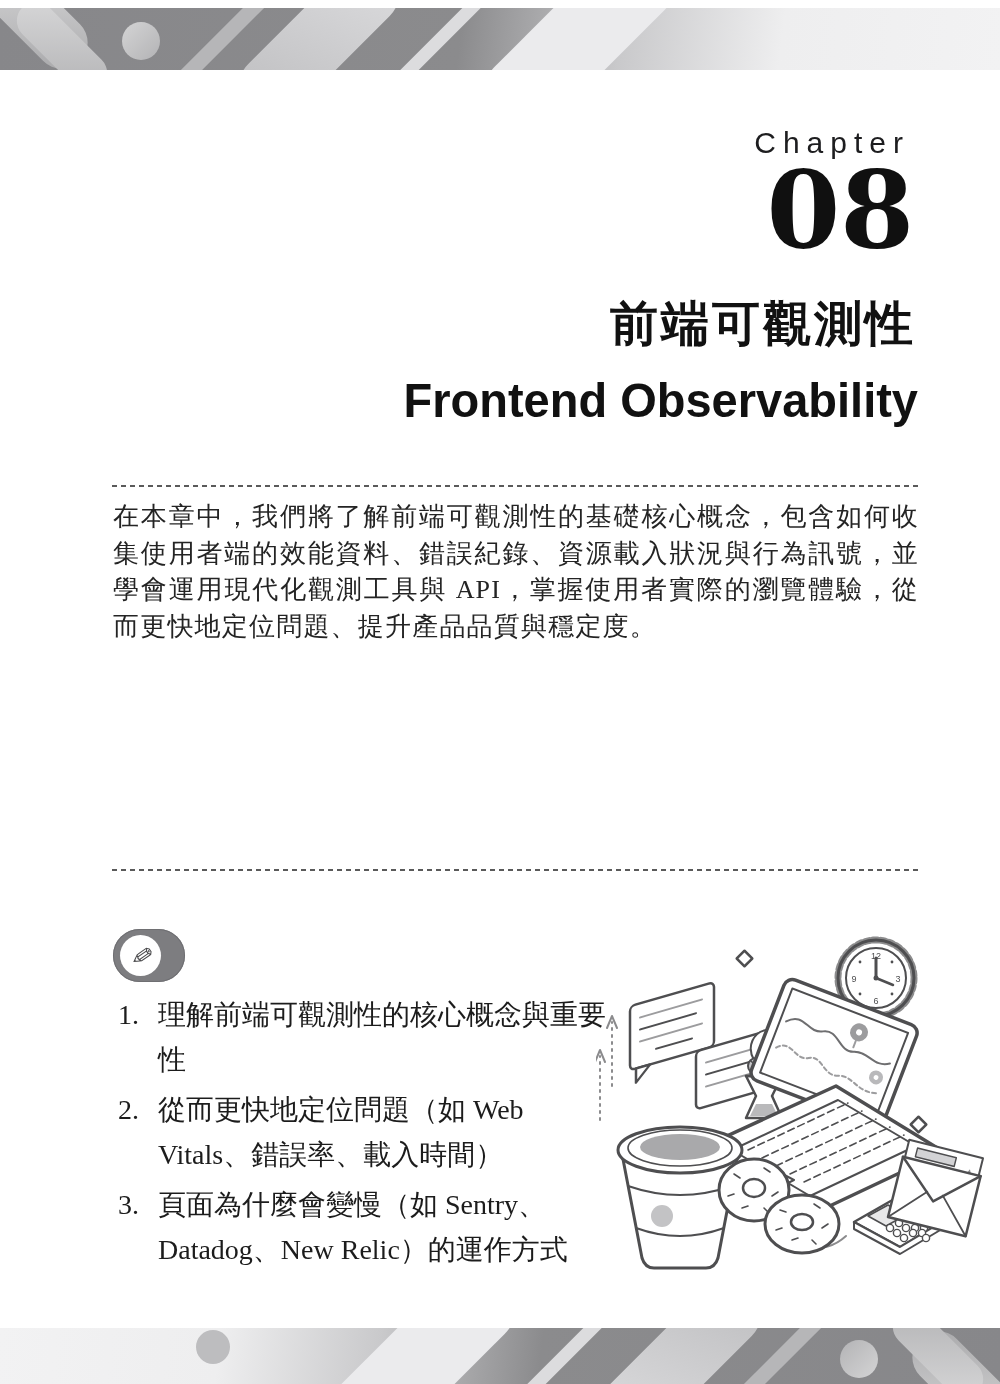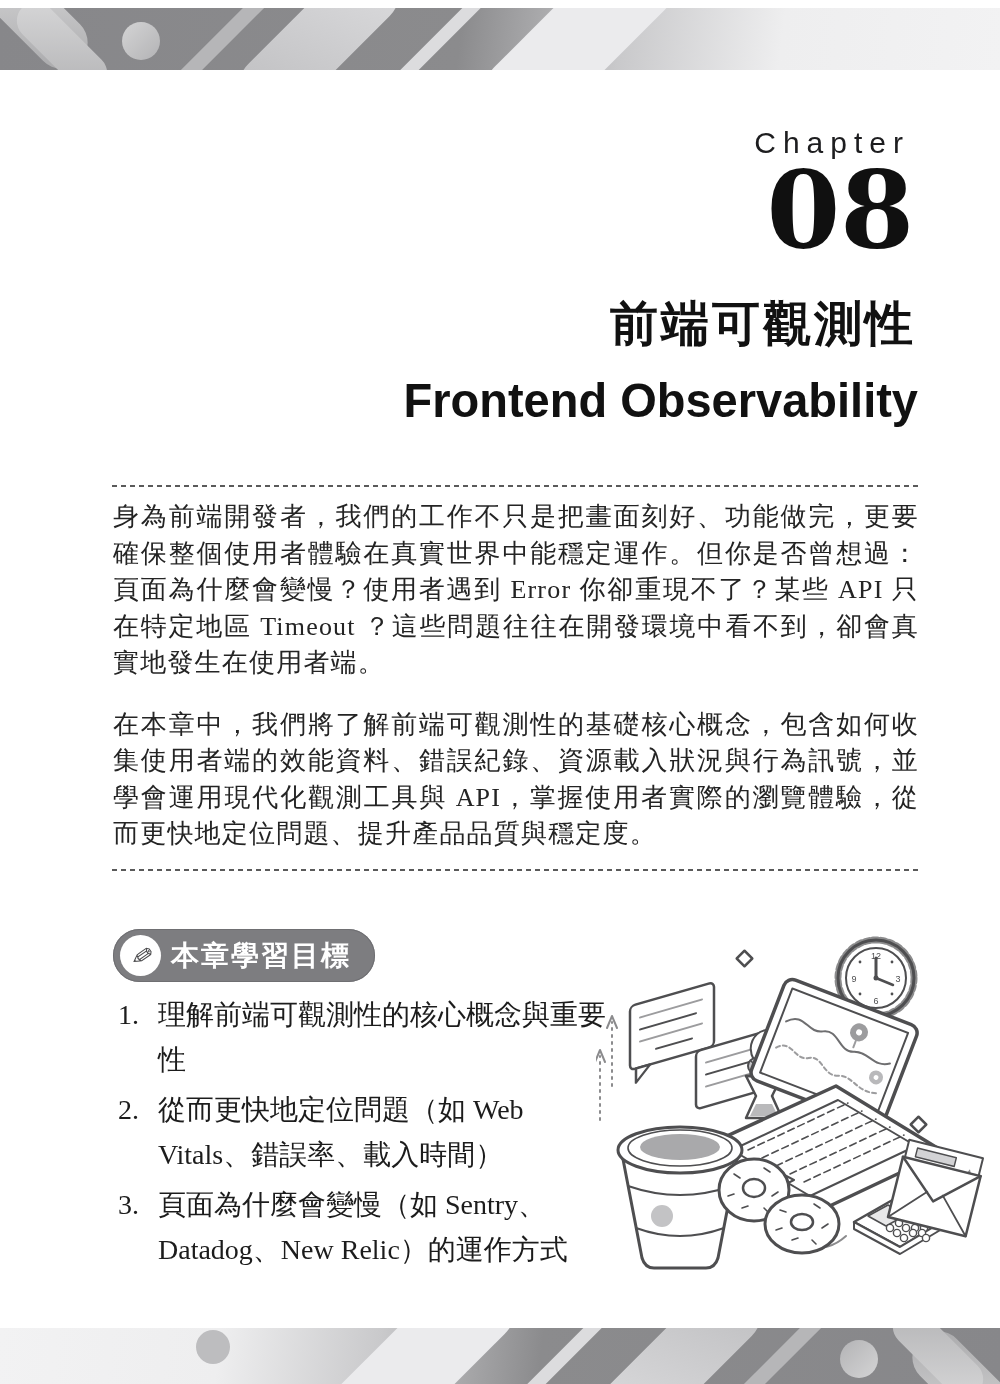--- a/index.html
+++ b/index.html
@@ -122,30 +122,28 @@
     <div class="shape circ2"></div>
   </div>
 
   <div class="chapter-label">Chapter</div>
   <div class="chapter-number">08</div>
   <div class="title-zh">前端可觀測性</div>
   <div class="title-en">Frontend Observability</div>
 
   <div class="dashed-divider divider-top"></div>
   <div class="intro">
-    <p>身為前端開發者，我們的工作不只是把畫面刻好、功能做完，更要確保整個使用者體驗在真實世界中能穩定運作。但你是否曾想過：頁面為什麼會變慢？使用者遇到 Error 你卻重現不了？某些 API 只在特定地區 Timeout ？這些問題往往在開發環境中看不到，卻會真實地發生在使用者端。</p>
     <p>在本章中，我們將了解前端可觀測性的基礎核心概念，包含如何收集使用者端的效能資料、錯誤紀錄、資源載入狀況與行為訊號，並學會運用現代化觀測工具與 API，掌握使用者實際的瀏覽體驗，從而更快地定位問題、提升產品品質與穩定度。</p>
   </div>
   <div class="dashed-divider divider-bottom"></div>
 
   <div class="objective-badge">
     <div class="badge-icon-circle">
         <span>✎</span>
       </div>
-    <div class="label">本章學習目標</div>
   </div>
 
   <div class="objectives-list">
     <div class="objective-item">
       <span class="num">1.</span>
       <span class="txt">理解前端可觀測性的核心概念與重要性</span>
     </div>
     <div class="objective-item">
       <span class="num">2.</span>
       <span class="txt">從而更快地定位問題（如 Web Vitals、錯誤率、載入時間）</span>

